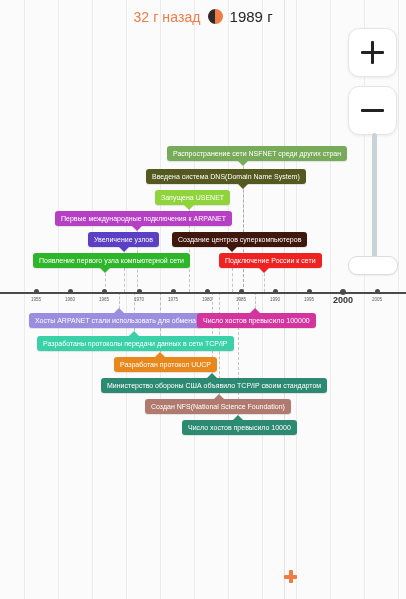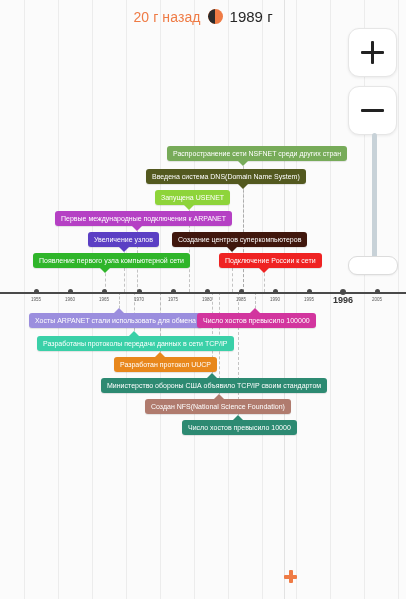--- a/index.html
+++ b/index.html
@@ -93,21 +93,21 @@
     <div class="gridline" style="left: 228px;"></div>
     <div class="gridline" style="left: 262px;"></div>
     <div class="gridline" style="left: 296px;"></div>
     <div class="gridline" style="left: 330px;"></div>
     <div class="gridline" style="left: 364px;"></div>
     <div class="gridline" style="left: 398px;"></div>
     <div class="gridline major" style="left: 284px;"></div>
   </div>
 
 <div id="header">
-  <div id="ago">20 г назад</div>
+  <div id="ago">32 г назад</div>
   <div id="phase"></div>
   <div id="year">1989 г</div>
 </div>
 
 <div id="zoomctl">
   <div class="zbtn plus">
     <span></span>
   </div>
   <div class="zbtn minus">
     <span></span>
@@ -167,18 +167,18 @@
     <div class="ticklabel" style="left: 173px;">1975</div>
     <div class="tick" style="left: 207px;"></div>
     <div class="ticklabel" style="left: 207px;">1980</div>
     <div class="tick" style="left: 241px;"></div>
     <div class="ticklabel" style="left: 241px;">1985</div>
     <div class="tick" style="left: 275px;"></div>
     <div class="ticklabel" style="left: 275px;">1990</div>
     <div class="tick" style="left: 309px;"></div>
     <div class="ticklabel" style="left: 309px;">1995</div>
     <div class="tick major" style="left: 343px;"></div>
-    <div class="ticklabel major" style="left: 343px;">1996</div>
+    <div class="ticklabel major" style="left: 343px;">2000</div>
     <div class="tick" style="left: 377px;"></div>
     <div class="ticklabel" style="left: 377px;">2005</div>
   </div>
 
 <div id="cross"></div>
 
 </body></html>

